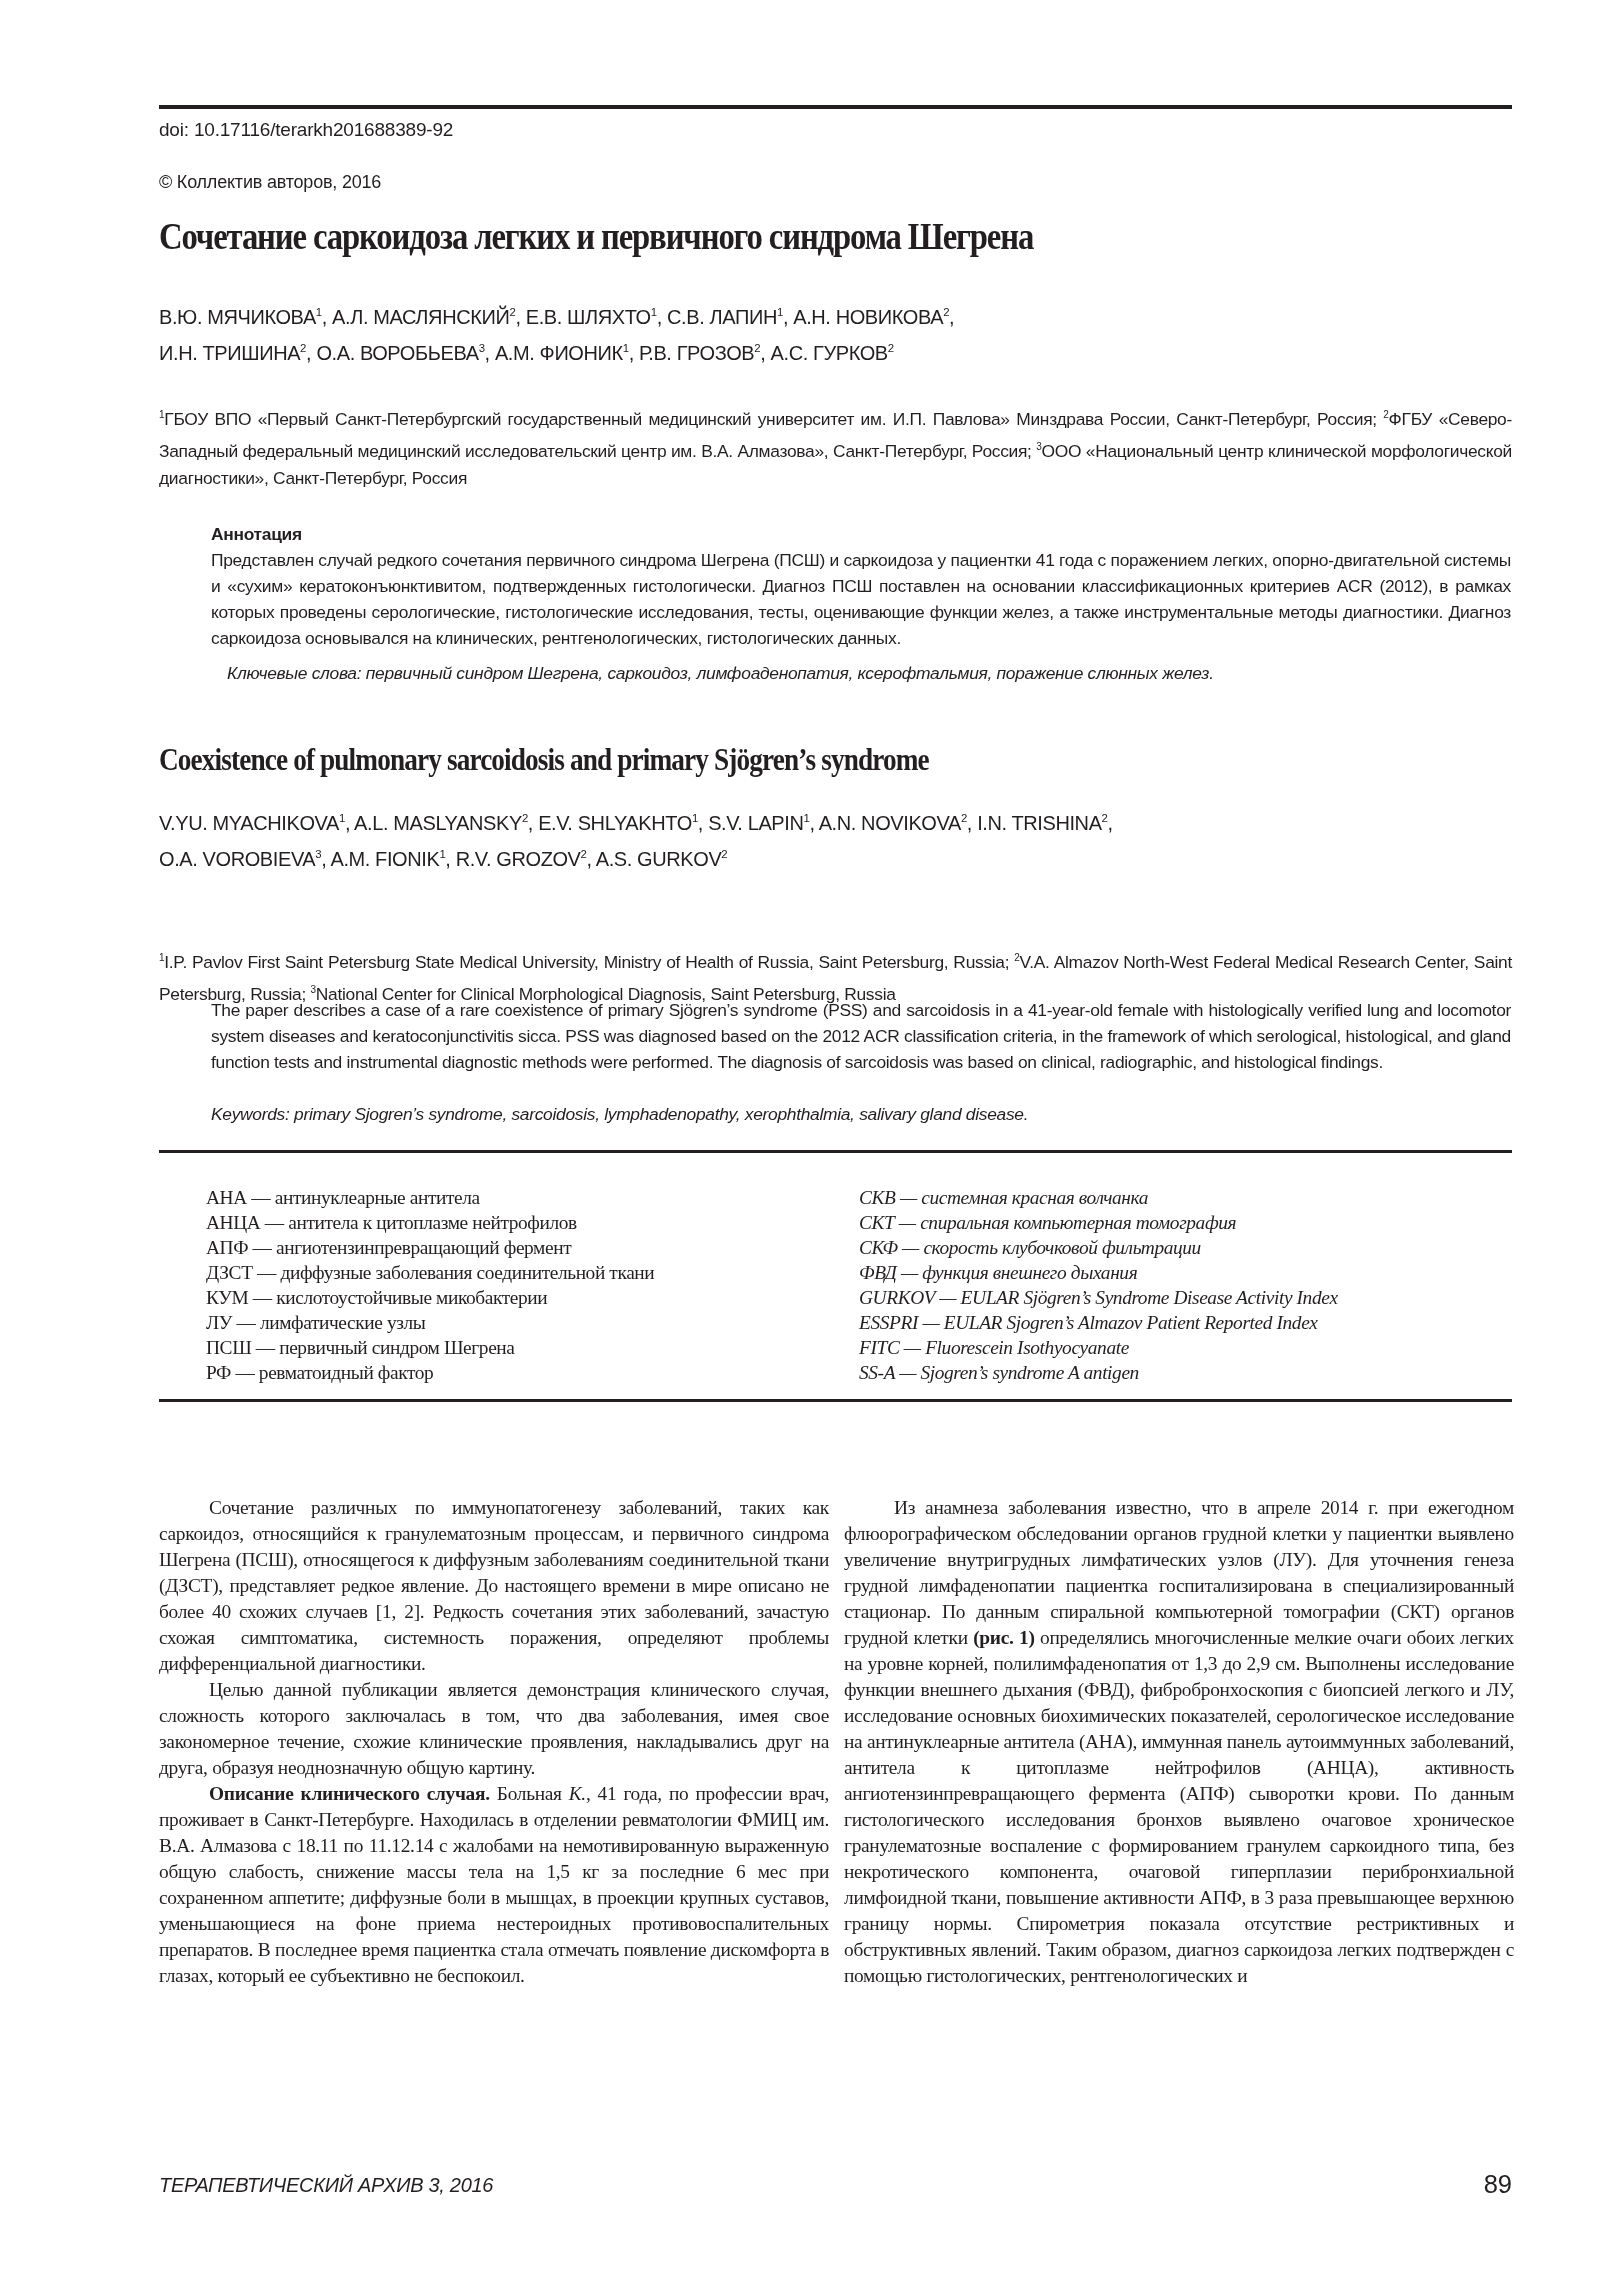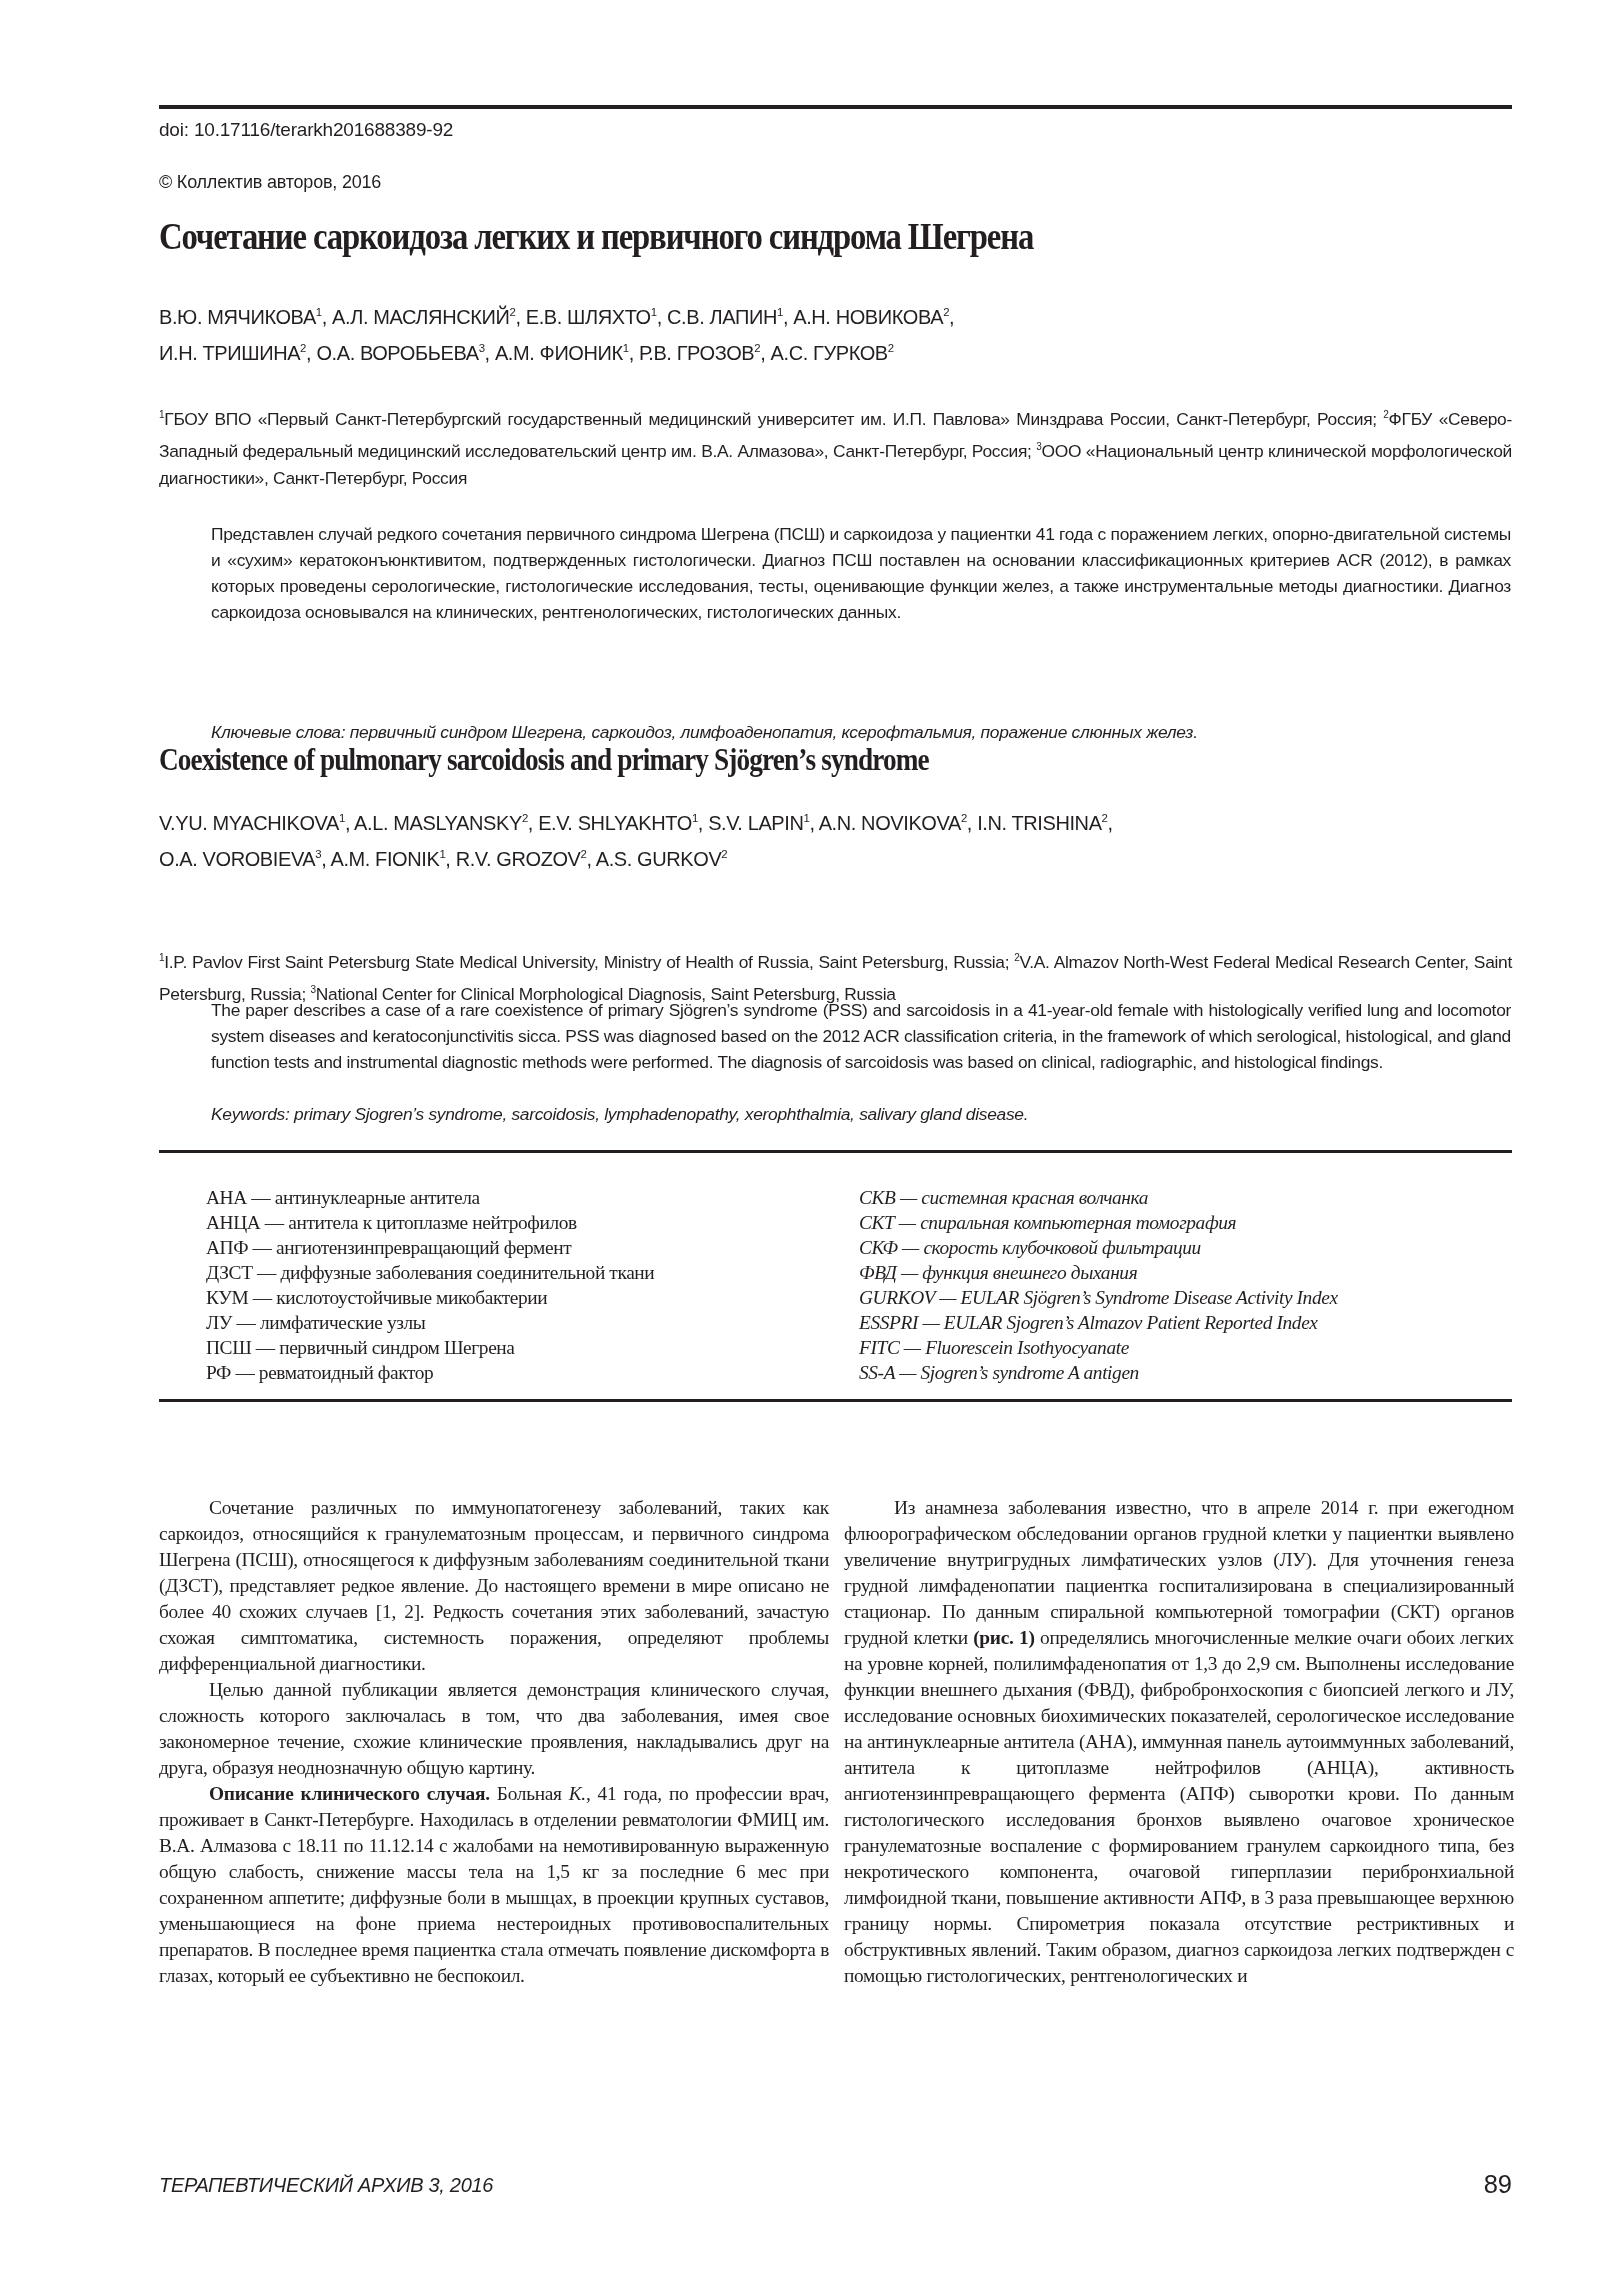--- a/index.html
+++ b/index.html
@@ -16,21 +16,21 @@
   .authors sup { font-size: 11.4px; }
   .authors-ru { top: 297px; }
   .affil { position: absolute; left: 0; width: 1353px; font-size: 17.4px; line-height: 27px; text-align: justify; letter-spacing: -0.3px; }
   .affil sup { font-size: 10px; }
   .affil-ru { top: 401px; }
 
   .abstract { position: absolute; left: 52px; width: 1300px; font-size: 17.4px; line-height: 26px; letter-spacing: -0.3px; text-align: justify; }
   .abstract-ru { top: 521px; }
   .abstract-heading { font-weight: bold; display: block; }
   .keywords { position: absolute; left: 52px; font-style: italic; font-size: 17.4px; letter-spacing: -0.3px; white-space: nowrap; }
-  .keywords-ru { top: 722px; }
+  .keywords-ru { top: 663px; margin-left: 16px; }
 
   .title-en { position: absolute; top: 742px; left: 0; font-size: 31px; font-weight: bold; letter-spacing: -1px; transform: scaleX(0.88); transform-origin: left; white-space: nowrap; }
   .authors-en { top: 803px; }
   .affil-en { top: 944px; }
   .abstract-en { top: 997px; }
   .keywords-en { top: 1104px; }
 
   .abbr-rule-top { position: absolute; left: 0; top: 1150px; width: 1353px; height: 2.7px; background: #231f20; }
   .abbr-rule-bottom { position: absolute; left: 0; top: 1399px; width: 1353px; height: 2.7px; background: #231f20; }
   .abbr-col { position: absolute; top: 1185px; font-size: 19.4px; line-height: 25px; letter-spacing: -0.4px; white-space: nowrap; }
@@ -51,20 +51,21 @@
 <div class="page">
   <div class="top-rule"></div>
   <div class="doi sans">doi: 10.17116/terarkh201688389-92</div>
   <div class="copyright sans">© Коллектив авторов, 2016</div>
 
   <h1 class="title-ru serif" style="margin:0">Сочетание саркоидоза легких и первичного синдрома Шегрена</h1>
   <div class="authors authors-ru sans"><span>В.Ю. МЯЧИКОВА</span><sup>1</sup>, <span>А.Л. МАСЛЯНСКИЙ</span><sup>2</sup>, <span>Е.В. ШЛЯХТО</span><sup>1</sup>, <span>С.В. ЛАПИН</span><sup>1</sup>, <span>А.Н. НОВИКОВА</span><sup>2</sup>, <br><span>И.Н. ТРИШИНА</span><sup>2</sup>, <span>О.А. ВОРОБЬЕВА</span><sup>3</sup>, <span>А.М. ФИОНИК</span><sup>1</sup>, <span>Р.В. ГРОЗОВ</span><sup>2</sup>, <span>А.С. ГУРКОВ</span><sup>2</sup></div>
   <div class="affil affil-ru sans"><sup>1</sup><span>ГБОУ ВПО «Первый Санкт-Петербургский государственный медицинский университет им. И.П. Павлова» Минздрава России, Санкт-Петербург, Россия; </span><sup>2</sup><span>ФГБУ «Северо-Западный федеральный медицинский исследовательский центр им. В.А. Алмазова», Санкт-Петербург, Россия; </span><sup>3</sup><span>ООО «Национальный центр клинической морфологической диагностики», Санкт-Петербург, Россия</span></div>
 
   <div class="abstract abstract-ru sans">
+    <span class="abstract-heading">Аннотация</span>
     <span>Представлен случай редкого сочетания первичного синдрома Шегрена (ПСШ) и саркоидоза у пациентки 41 года с поражением легких, опорно-двигательной системы и «сухим» кератоконъюнктивитом, подтвержденных гистологически. Диагноз ПСШ поставлен на основании классификационных критериев ACR (2012), в рамках которых проведены серологические, гистологические исследования, тесты, оценивающие функции желез, а также инструментальные методы диагностики. Диагноз саркоидоза основывался на клинических, рентгенологических, гистологических данных.</span>
   </div>
   <div class="keywords keywords-ru sans">Ключевые слова: первичный синдром Шегрена, саркоидоз, лимфоаденопатия, ксерофтальмия, поражение слюнных желез.</div>
 
   <h2 class="title-en serif" style="margin:0">Coexistence of pulmonary sarcoidosis and primary Sjögren’s syndrome</h2>
   <div class="authors authors-en sans"><span>V.YU. MYACHIKOVA</span><sup>1</sup>, <span>A.L. MASLYANSKY</span><sup>2</sup>, <span>E.V. SHLYAKHTO</span><sup>1</sup>, <span>S.V. LAPIN</span><sup>1</sup>, <span>A.N. NOVIKOVA</span><sup>2</sup>, <span>I.N. TRISHINA</span><sup>2</sup>, <br><span>O.A. VOROBIEVA</span><sup>3</sup>, <span>A.M. FIONIK</span><sup>1</sup>, <span>R.V. GROZOV</span><sup>2</sup>, <span>A.S. GURKOV</span><sup>2</sup></div>
   <div class="affil affil-en sans"><sup>1</sup><span>I.P. Pavlov First Saint Petersburg State Medical University, Ministry of Health of Russia, Saint Petersburg, Russia; </span><sup>2</sup><span>V.A. Almazov North-West Federal Medical Research Center, Saint Petersburg, Russia; </span><sup>3</sup><span>National Center for Clinical Morphological Diagnosis, Saint Petersburg, Russia</span></div>
 
   <div class="abstract abstract-en sans">
     <span>The paper describes a case of a rare coexistence of primary Sjögren’s syndrome (PSS) and sarcoidosis in a 41-year-old female with histologically verified lung and locomotor system diseases and keratoconjunctivitis sicca. PSS was diagnosed based on the 2012 ACR classification criteria, in the framework of which serological, histological, and gland function tests and instrumental diagnostic methods were performed. The diagnosis of sarcoidosis was based on clinical, radiographic, and histological findings.</span>

